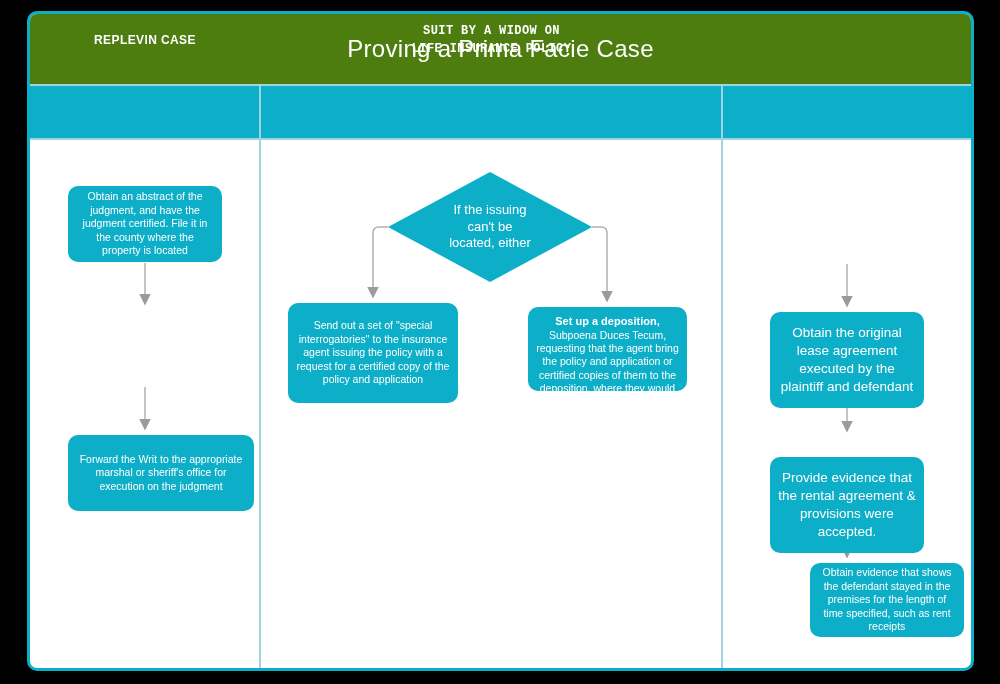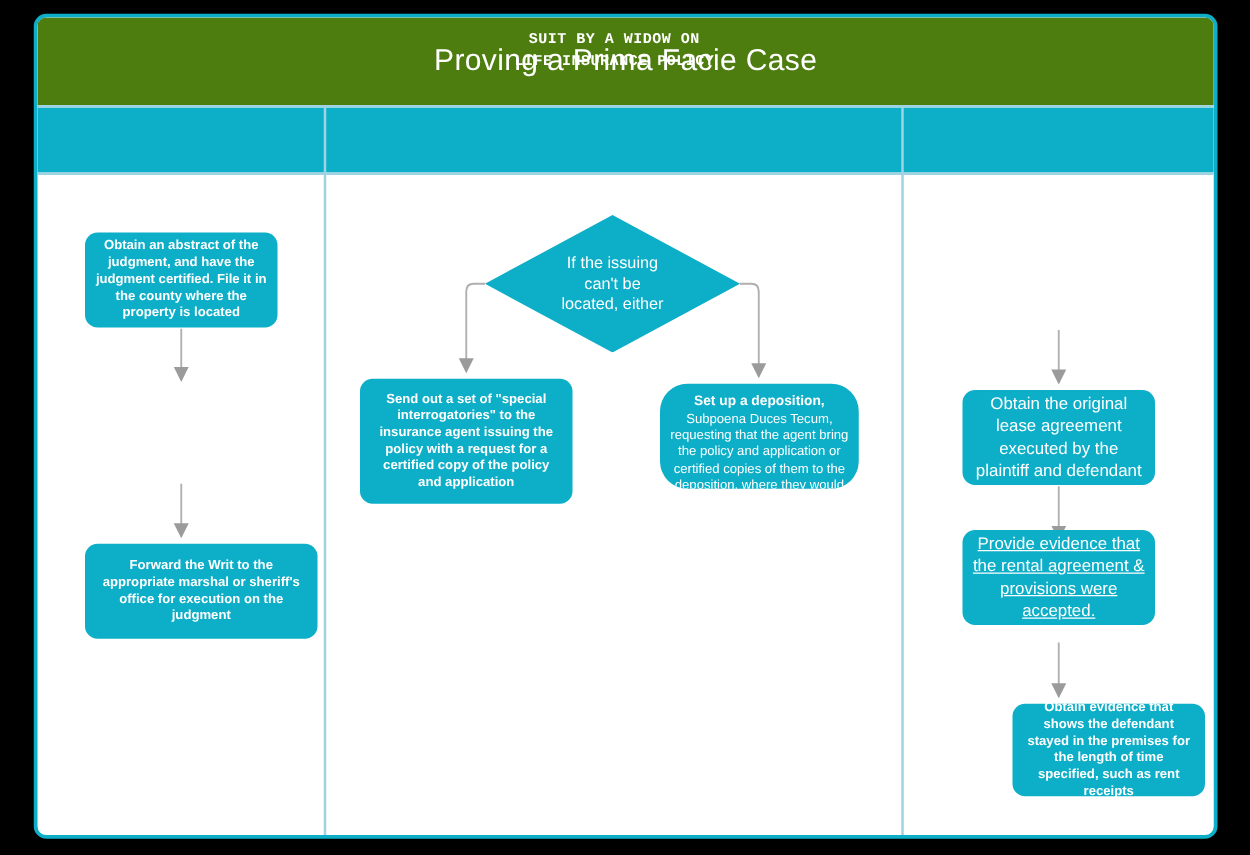--- a/index.html
+++ b/index.html
@@ -30,53 +30,54 @@
   .lh3{left:693px;width:248px;}
   .vline{position:absolute;top:70px;bottom:0;width:2px;background:#9FD3E2;}
   .v1{left:229px;}
   .v2{left:691px;}
   .connectors{position:absolute;left:0;top:0;width:941px;height:654px;pointer-events:none;}
   .node{
     position:absolute;background:#0DAEC7;border-radius:10px;color:#fff;text-align:center;
     display:flex;flex-direction:column;align-items:center;justify-content:center;
     box-sizing:border-box;padding:6px 8px;
   }
-  .node.small{font-size:10.5px;font-weight:bold;line-height:1.28;}
+  .node.small{font-size:10.5px;font-weight:normal;line-height:1.28;}
   .node.large{font-size:13.5px;font-weight:normal;line-height:1.32;}
-  .node.clip{overflow:hidden;justify-content:flex-start;padding-top:8px;border-radius:22px;}
+  .node.clip{overflow:hidden;justify-content:flex-start;padding-top:8px;}
   .node .lead{font-size:11px;font-weight:bold;line-height:1.25;}
   .node .rest{font-size:10.5px;font-weight:normal;line-height:1.27;}
   .diamond{
     position:absolute;left:358px;top:158px;width:204px;height:110px;background:#0DAEC7;
     clip-path:polygon(50% 0,100% 50%,50% 100%,0 50%);
     display:flex;align-items:center;justify-content:center;
     color:#fff;font-size:13px;line-height:1.3;text-align:center;white-space:pre-line;
   }
   
   .n-r1{left:38px;top:172px;width:154px;height:76px;}
   .n-r2{left:40px;top:296px;width:150px;height:76px;}
   .n-r3{left:38px;top:421px;width:186px;height:76px;}
   .n-w1{left:258px;top:289px;width:170px;height:100px;}
   .n-w2{left:498px;top:293px;width:159px;height:84px;}
   .n-u1{left:740px;top:173px;width:154px;height:76px;}
-  .n-u2{left:740px;top:298px;width:154px;height:76px;}
-  .n-u3{left:740px;top:410px;width:154px;height:76px;text-decoration:underline;}
+  .n-u2{left:740px;top:298px;width:154px;height:96px;}
+  .n-u3{left:740px;top:443px;width:154px;height:96px;}
   .n-u4{left:780px;top:549px;width:154px;height:74px;}
 </style>
 </head>
 <body>
 
 <div class="canvas">
   <div class="page">
 
     <div class="title-band">
       <span class="title">Proving a Prima Facie Case</span>
     </div>
 
     <div class="header-band"></div>
+    <div class="lane-header lh1">REPLEVIN CASE</div>
     <div class="lane-header lh2">SUIT BY A WIDOW ON
 LIFE INSURANCE POLICY</div>
 
     <div class="hline h1"></div>
     <div class="hline h2"></div>
     <div class="vline v1"></div>
     <div class="vline v2"></div>
 
     <svg class="connectors" viewBox="0 0 941 654" xmlns="http://www.w3.org/2000/svg">
       <defs>

